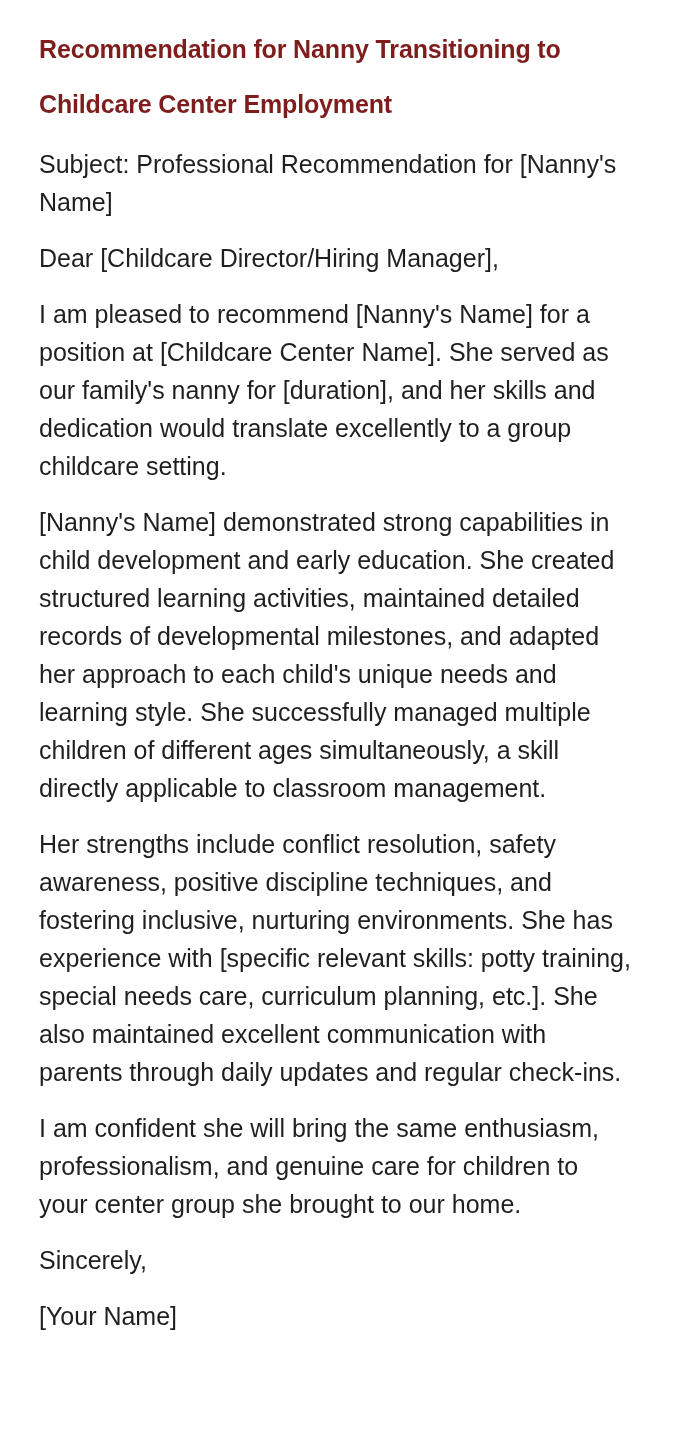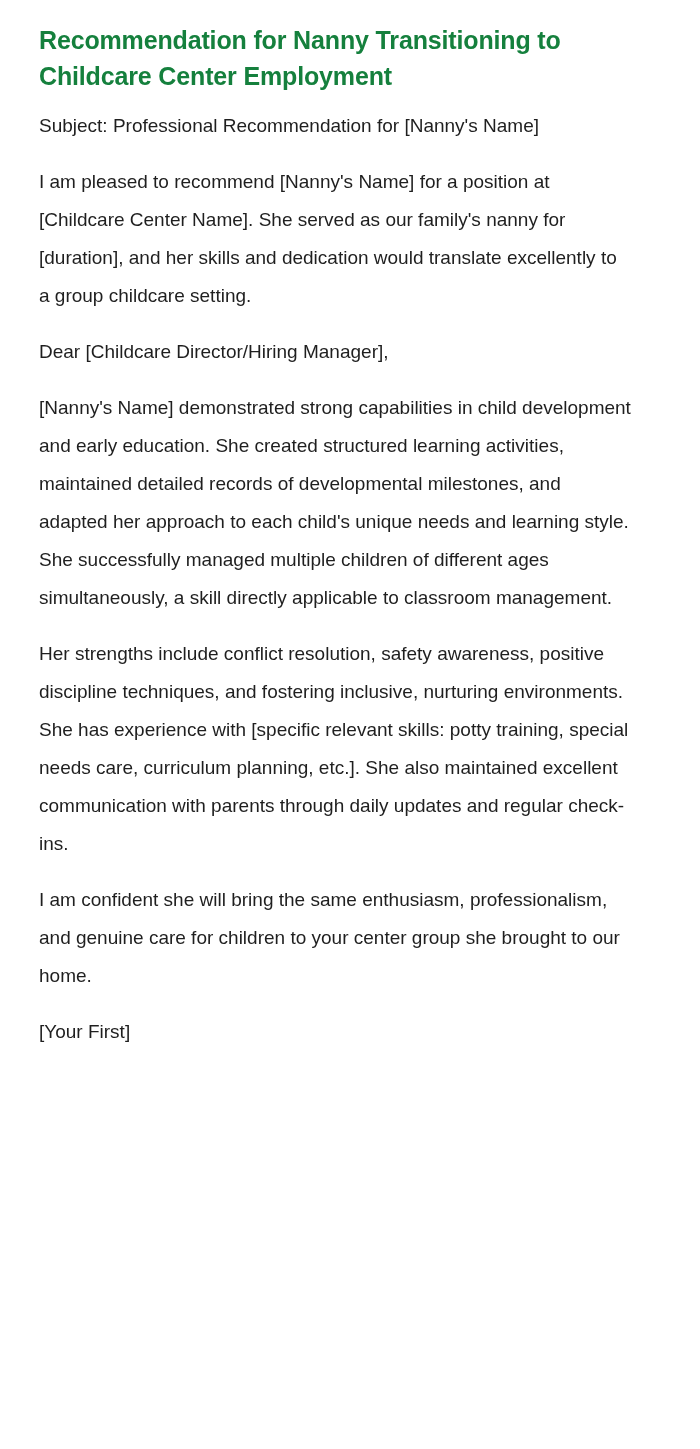--- a/index.html
+++ b/index.html
@@ -18,28 +18,28 @@
   .page {
     width: 700px;
     min-height: 1449px;
     background: #ffffff;
     padding: 22px 68px 40px 39px;
   }
 
   .doc-title {
     font-size: 25px;
     font-weight: bold;
-    line-height: 36px;
-    color: #15803d;
+    line-height: 55px;
+    color: #7f1d1d;
     letter-spacing: -0.15px;
     margin-bottom: 13px;
   }
 
   .doc-body {
-    font-size: 19px;
+    font-size: 25px;
     line-height: 38px;
     color: #1f1f1f;
     letter-spacing: 0px;
   }
 
   .doc-body .para {
     margin: 0 0 18px 0;
   }
 
   .doc-body .para:last-child {
@@ -48,21 +48,22 @@
 </style>
 </head>
 <body>
 
 <div class="page">
 
   <h1 class="doc-title">Recommendation for Nanny Transitioning to Childcare Center Employment</h1>
 
   <div class="doc-body">
     <p class="para">Subject: Professional Recommendation for [Nanny's Name]</p>
+    <p class="para">Dear [Childcare Director/Hiring Manager],</p>
     <p class="para">I am pleased to recommend [Nanny's Name] for a position at [Childcare Center Name]. She served as our family's nanny for [duration], and her skills and dedication would translate excellently to a group childcare setting.</p>
-    <p class="para">Dear [Childcare Director/Hiring Manager],</p>
     <p class="para">[Nanny's Name] demonstrated strong capabilities in child development and early education. She created structured learning activities, maintained detailed records of developmental milestones, and adapted her approach to each child's unique needs and learning style. She successfully managed multiple children of different ages simultaneously, a skill directly applicable to classroom management.</p>
     <p class="para">Her strengths include conflict resolution, safety awareness, positive discipline techniques, and fostering inclusive, nurturing environments. She has experience with [specific relevant skills: potty training, special needs care, curriculum planning, etc.]. She also maintained excellent communication with parents through daily updates and regular check-ins.</p>
     <p class="para">I am confident she will bring the same enthusiasm, professionalism, and genuine care for children to your center group she brought to our home.</p>
-    <p class="para">[Your First]</p>
+    <p class="para">Sincerely,</p>
+    <p class="para">[Your Name]</p>
   </div>
 
 </div>
 
 </body></html>

